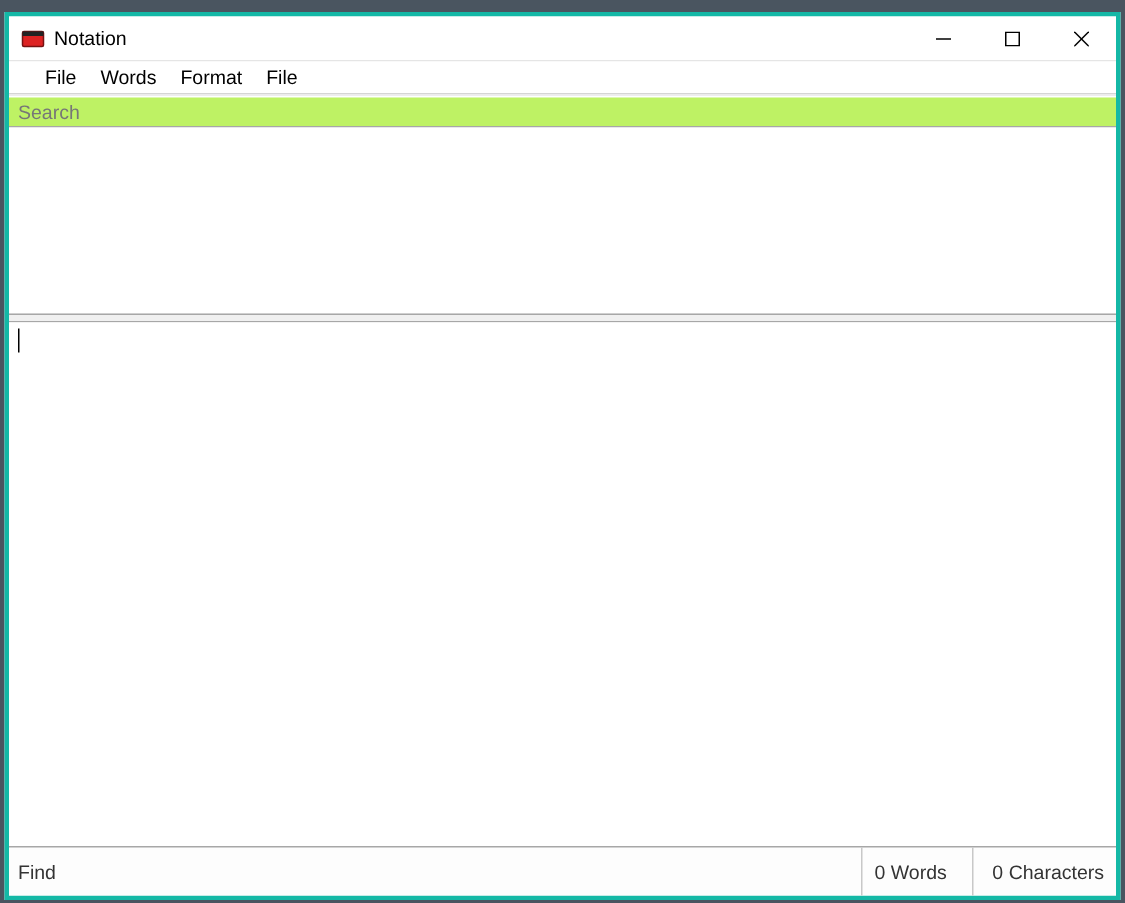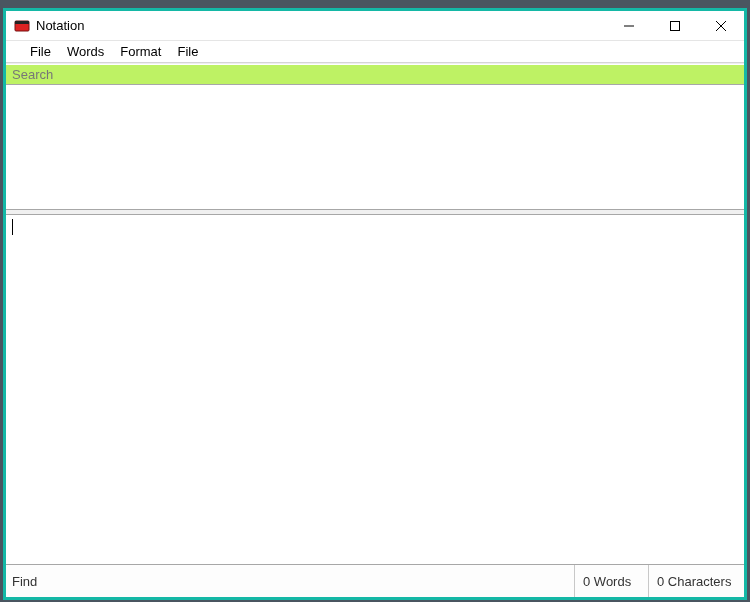--- a/index.html
+++ b/index.html
@@ -178,21 +178,21 @@
       padding: 0 6px;
     }
     .status-cell {
       border-left: 1px solid #c8c8c8;
       display: flex;
       align-items: center;
       padding: 0 8px;
       white-space: nowrap;
     }
     .status-words { width: 74px; }
-    .status-chars { width: 96px; }
+    .status-chars { width: 96px; justify-content: flex-end; }
   </style>
 </head>
 <body>
 
 <div class="window">
 
   <div class="titlebar">
     <span class="titlebar-icon">
       <svg width="16" height="16" viewBox="0 0 16 16">
         <rect x="1" y="3" width="14" height="10" rx="1" fill="#d22" stroke="#711" stroke-width="1"></rect>

